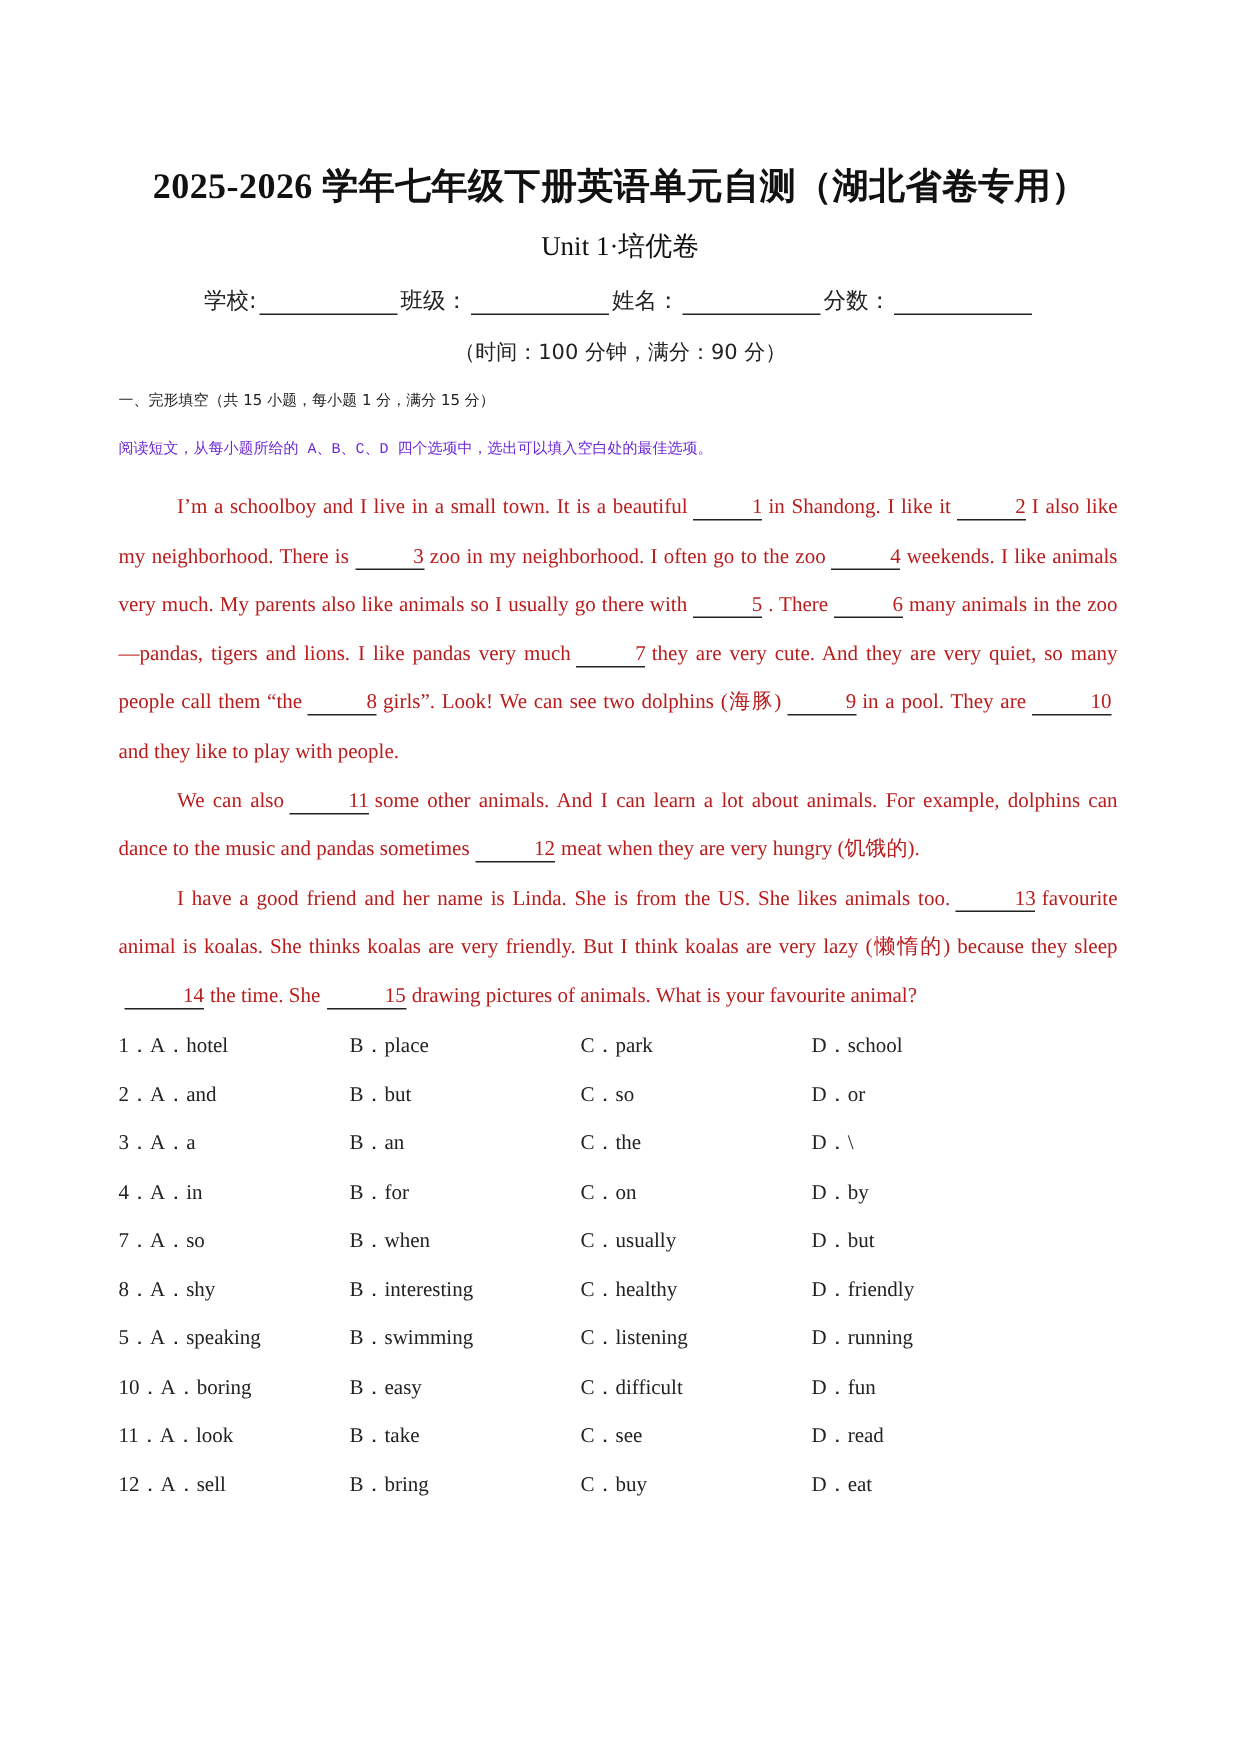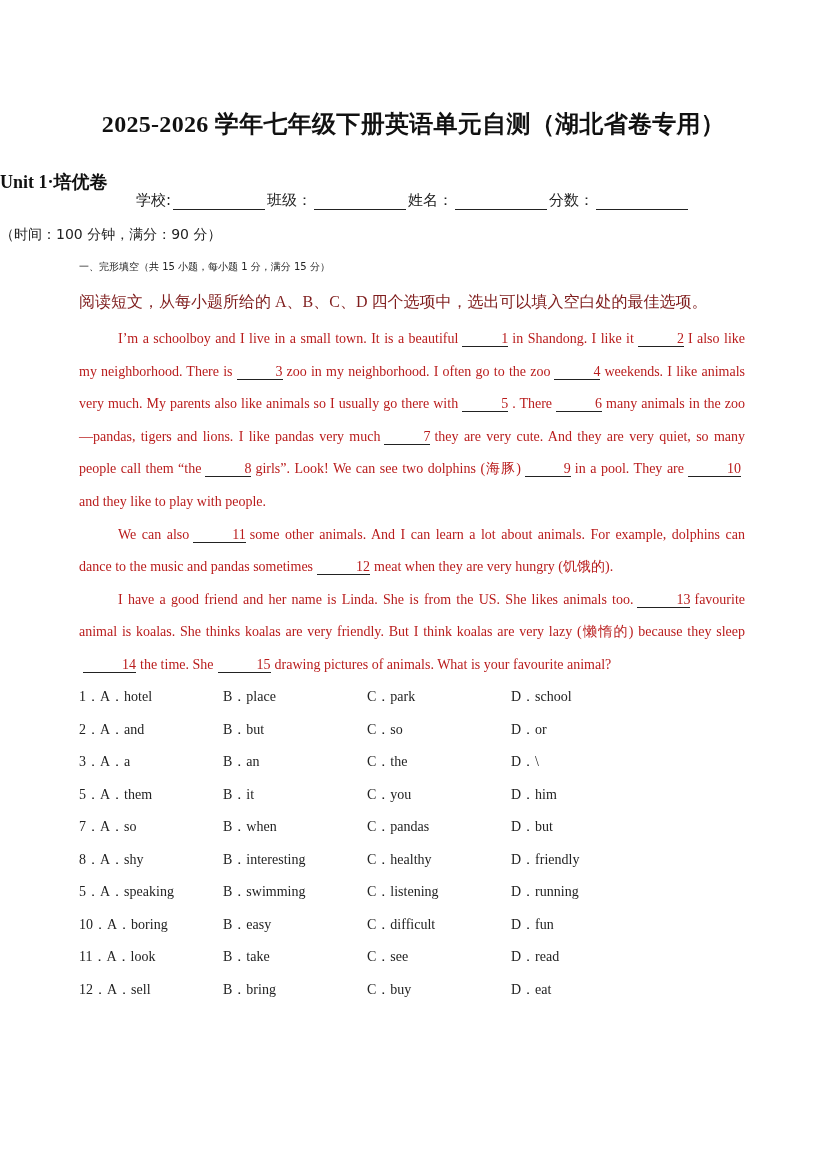--- a/index.html
+++ b/index.html
@@ -4,51 +4,51 @@
 <style>
   html, body { margin: 0; padding: 0; background: #ffffff; }
   body { width: 827px; height: 1169px; position: relative; overflow: hidden; color: #111; }
   .page { position: absolute; left: 0; top: 0; width: 827px; height: 1169px; border-radius: 26px; }
   .title {
     position: absolute; left: 0; right: 0; top: 108px; text-align: center;
     font-family: "Liberation Serif", "DejaVu Serif", serif; font-weight: bold; font-size: 24px;
     letter-spacing: 0.3px;
   }
   .subtitle {
-    position: absolute; left: 0; right: 0; top: 152px; text-align: left;
-    font-family: "Liberation Serif", "DejaVu Serif", serif; font-weight: bold; font-size: 18px; margin-top: 18px;
+    position: absolute; left: 0; right: 0; top: 152px; text-align: center;
+    font-family: "Liberation Serif", "DejaVu Serif", serif; font-weight: normal; font-size: 18px;
   }
   .info-row {
     position: absolute; left: 136px; top: 191px; font-family: "DejaVu Sans", sans-serif; font-size: 15px;
     display: flex; align-items: flex-end; color: #222;
   }
   .info-row .field-label { white-space: nowrap; }
   .info-row .blank { display: inline-block; width: 92px; border-bottom: 1px solid #222; height: 18px; margin: 0 2px; }
   .time-line {
-    position: absolute; left: 0; right: 0; top: 226px; text-align: left;
+    position: absolute; left: 0; right: 0; top: 226px; text-align: center;
     font-family: "DejaVu Sans", sans-serif; font-size: 14px; color: #222;
   }
   .section-head {
     position: absolute; left: 79px; top: 260px; font-family: "DejaVu Sans", sans-serif; font-size: 10px; color: #222;
   }
   .instructions {
-    position: absolute; left: 79px; top: 292px; font-family: Liberation Serif, serif; font-size: 16px; color: #7f1d1d;
+    position: absolute; left: 79px; top: 292px; font-family: Liberation Mono, monospace; font-size: 10px; color: #6d28d9;
   }
   .passage {
     position: absolute; left: 79px; top: 323px; width: 666px;
     font-family: "Liberation Serif", "DejaVu Serif", serif; font-size: 14px; line-height: 32.6px;
     text-align: justify; color: #b91c1c;
   }
   .passage p { margin: 0; text-indent: 39px; }
   .gap { display: inline-block; min-width: 34px; text-align: center; border-bottom: 1px solid #222; line-height: 15px; margin: 0 4px; }
   .options {
     position: absolute; left: 79px; top: 681px; width: 620px;
     font-family: "Liberation Serif", "DejaVu Serif", serif; font-size: 14px; color: #222;
   }
-  .opt-row { display: flex; height: 32.5px; align-items: center; }
+  .opt-row { display: flex; height: 32.5px; align-items: center; gap: 10px; }
   .opt-cell { width: 144px; white-space: nowrap; }
   .opt-cell:first-child { width: 144px; }
 </style>
 </head>
 <body>
 
 <div class="page">
   <div class="title">2025-2026 学年七年级下册英语单元自测（湖北省卷专用）</div>
   <div class="subtitle">Unit 1·培优卷</div>
 
@@ -87,29 +87,29 @@
         <span class="opt-cell">C．so</span>
         <span class="opt-cell">D．or</span>
       </div>
       <div class="opt-row">
         <span class="opt-cell">3．A．a</span>
         <span class="opt-cell">B．an</span>
         <span class="opt-cell">C．the</span>
         <span class="opt-cell">D．\</span>
       </div>
       <div class="opt-row">
-        <span class="opt-cell">5．A．them</span>
-        <span class="opt-cell">B．it</span>
-        <span class="opt-cell">C．you</span>
-        <span class="opt-cell">D．him</span>
+        <span class="opt-cell">4．A．in</span>
+        <span class="opt-cell">B．for</span>
+        <span class="opt-cell">C．on</span>
+        <span class="opt-cell">D．by</span>
       </div>
       <div class="opt-row">
         <span class="opt-cell">7．A．so</span>
         <span class="opt-cell">B．when</span>
-        <span class="opt-cell">C．pandas</span>
+        <span class="opt-cell">C．usually</span>
         <span class="opt-cell">D．but</span>
       </div>
       <div class="opt-row">
         <span class="opt-cell">8．A．shy</span>
         <span class="opt-cell">B．interesting</span>
         <span class="opt-cell">C．healthy</span>
         <span class="opt-cell">D．friendly</span>
       </div>
       <div class="opt-row">
         <span class="opt-cell">5．A．speaking</span>

